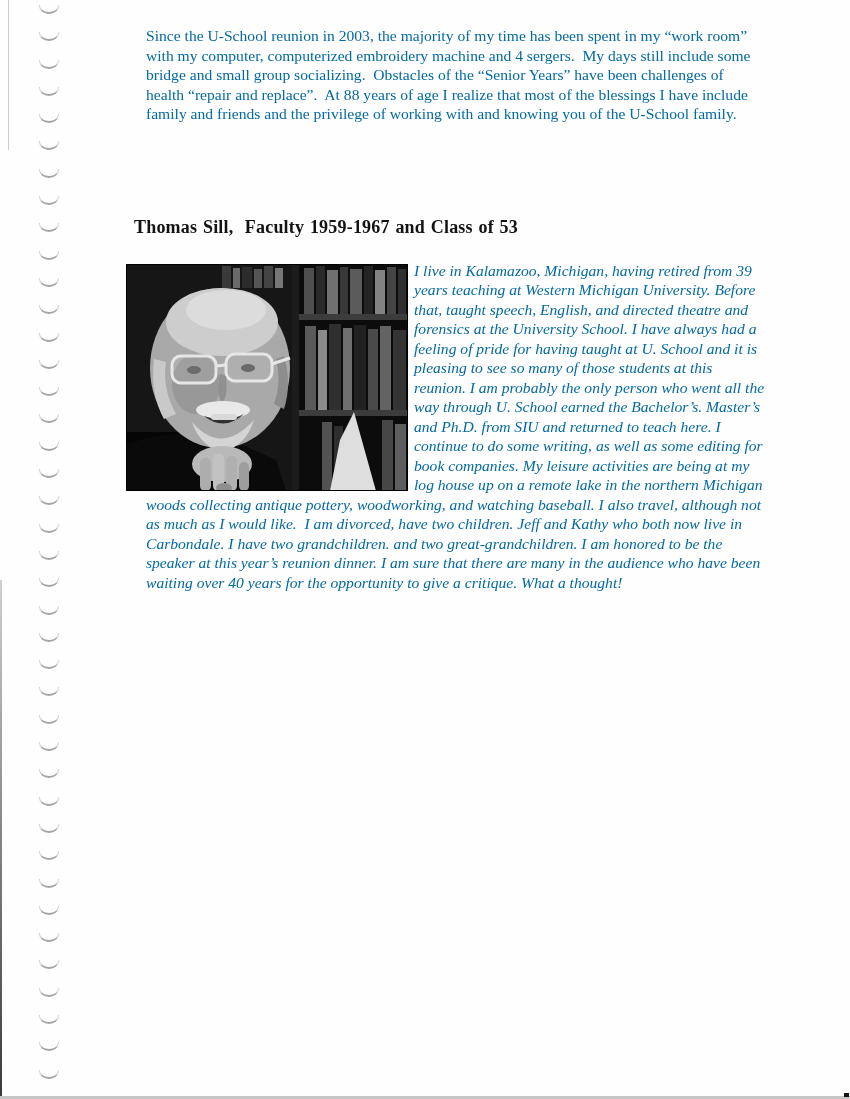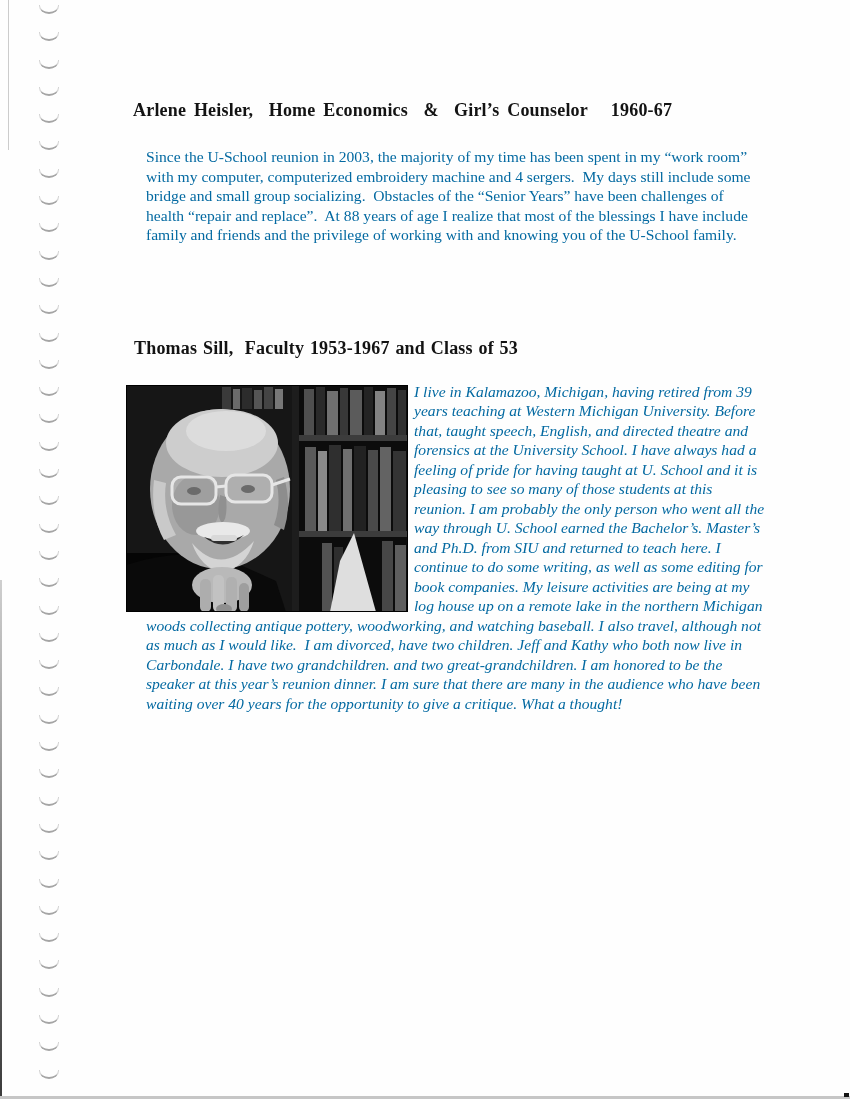--- a/index.html
+++ b/index.html
@@ -119,25 +119,24 @@
       <span class="coil"></span>
       <span class="coil"></span>
       <span class="coil"></span>
       <span class="coil"></span>
       <span class="coil"></span>
       <span class="coil"></span>
     </div>
 
   <div class="content">
 
-    <h1 class="sec" id="heading-1">Arlene Heisler,  Home Economics  &amp;  Girl’s Counselor   1960-67</h1>
 
     <p class="body" id="para-1">Since the U-School reunion in 2003, the majority of my time has been spent in my “work room” with my computer, computerized embroidery machine and 4 sergers.  My days still include some bridge and small group socializing.  Obstacles of the “Senior Years” have been challenges of health “repair and replace”.  At 88 years of age I realize that most of the blessings I have include family and friends and the privilege of working with and knowing you of the U-School family.</p>
 
-    <h1 class="sec" id="heading-2">Thomas Sill,  Faculty 1953-1967 and Class of 53</h1>
+    <h1 class="sec" id="heading-2">Thomas Sill,  Faculty 1959-1967 and Class of 53</h1>
 
     <div id="para-2">
       <div class="photo">
         <svg width="282" height="227" viewBox="0 0 282 227" role="img">
           <rect width="282" height="227" fill="#161616"></rect>
 
           <g>
             <rect x="166" y="0" width="116" height="227" fill="#0c0c0c"></rect>
             <rect x="166" y="0" width="7" height="227" fill="#1d1d1d"></rect>
 

